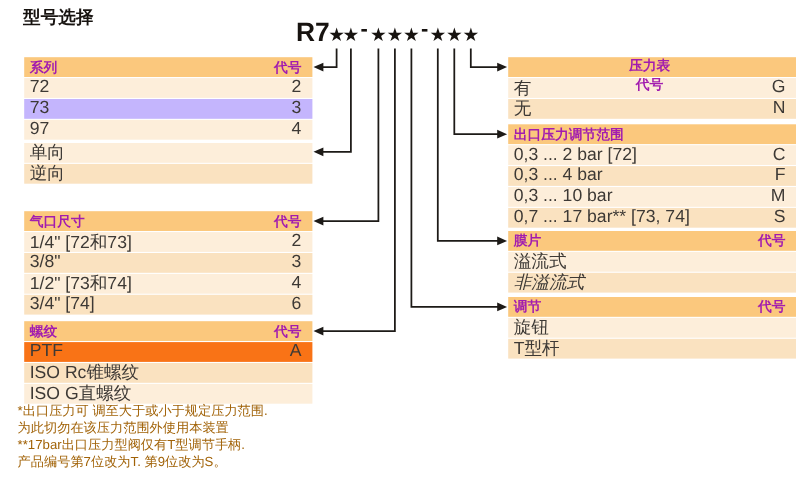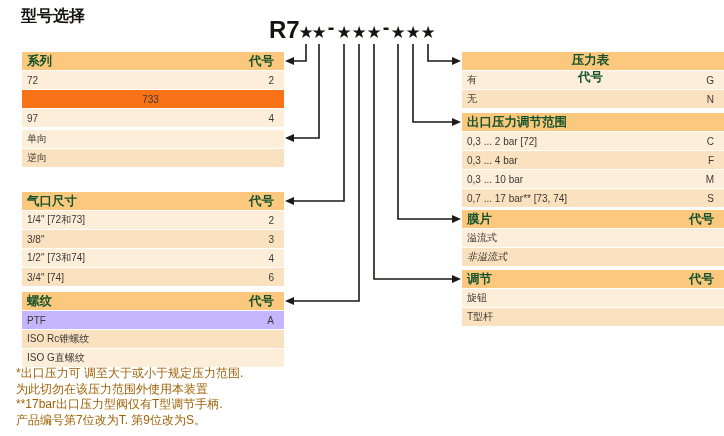--- a/index.html
+++ b/index.html
@@ -13,25 +13,25 @@
   
   .code-part { position:absolute; color:#171310; white-space:nowrap; }
   .code-prefix { top:16px; font-size:24px; font-weight:bold; }
   .code-star   { top:22px; font-size:17px; width:18px; text-align:center; }
   .code-dash   { top:16px; font-size:20px; font-weight:bold; width:12px; text-align:center; }
   
   .tbl { position:absolute; }
   .tbl-header {
     display:flex; justify-content:space-between; align-items:center;
     font-weight:bold; font-size:12.5px; padding:0 10px 0 5px; box-sizing:border-box;
-    color:#14532d;
+    color:#a21caf;
   }
   .tbl-row {
     display:flex; justify-content:space-between; align-items:center;
-    font-size:10px; padding:0 10px 0 5px; box-sizing:border-box; margin-top:1px;
+    font-size:16px; padding:0 10px 0 5px; box-sizing:border-box; margin-top:1px;
     color:#3d3935;
   }
   .tbl-row .row-label { white-space:nowrap; }
   .tbl-row .row-code  { white-space:nowrap; }
   #connector-svg { position:absolute; left:0; top:0; pointer-events:none; }
   #footnotes { position:absolute; left:2px; top:366px; font-size:12px; line-height:15.5px; color:#a16207; }
 </style>
 </head>
 <body>
 
@@ -53,21 +53,21 @@
   <div id="tables-layer">
       <div class="tbl" style="left: 8px; top: 52px; width: 262px;">
         <div class="tbl-header" style="height: 18px; background: rgb(251, 200, 125);">
           <span>系列</span>
           <span>代号</span>
         </div>
         <div class="tbl-row" style="height: 18px; background: rgb(253, 238, 218);">
           <span class="row-label">72</span>
           <span class="row-code">2</span>
         </div>
-        <div class="tbl-row" style="height: 18px; background: #f97316; justify-content: center;">
+        <div class="tbl-row" style="height: 18px; background: #c4b5fd;">
           <span class="row-label">73</span>
           <span class="row-code">3</span>
         </div>
         <div class="tbl-row" style="height: 18px; background: rgb(253, 238, 218);">
           <span class="row-label">97</span>
           <span class="row-code">4</span>
         </div>
       </div>
       <div class="tbl" style="left: 8px; top: 129px; width: 262px;">
         <div class="tbl-row" style="height: 18px; background: rgb(253, 238, 218);">
@@ -99,21 +99,21 @@
         <div class="tbl-row" style="height: 18px; background: rgb(250, 226, 192);">
           <span class="row-label">3/4" [74]</span>
           <span class="row-code">6</span>
         </div>
       </div>
       <div class="tbl" style="left: 8px; top: 292px; width: 262px;">
         <div class="tbl-header" style="height: 18px; background: rgb(251, 200, 125);">
           <span>螺纹</span>
           <span>代号</span>
         </div>
-        <div class="tbl-row" style="height: 18px; background: #c4b5fd; gap: 48px;">
+        <div class="tbl-row" style="height: 18px; background: #f97316; gap: 48px;">
           <span class="row-label">PTF</span>
           <span class="row-code">A</span>
         </div>
         <div class="tbl-row" style="height: 18px; background: rgb(250, 226, 192);">
           <span class="row-label">ISO Rc锥螺纹</span>
           <span class="row-code"></span>
         </div>
         <div class="tbl-row" style="height: 18px; background: rgb(253, 238, 218);">
           <span class="row-label">ISO G直螺纹</span>
           <span class="row-code"></span>

